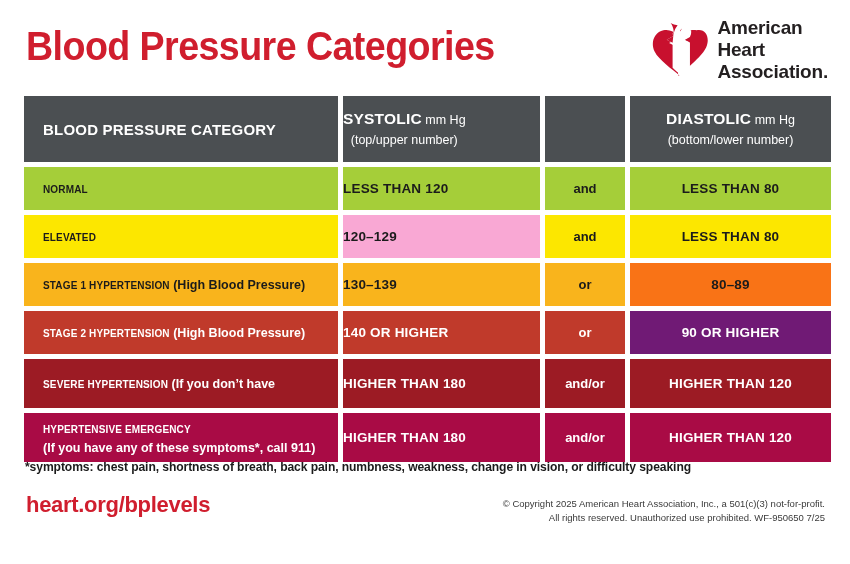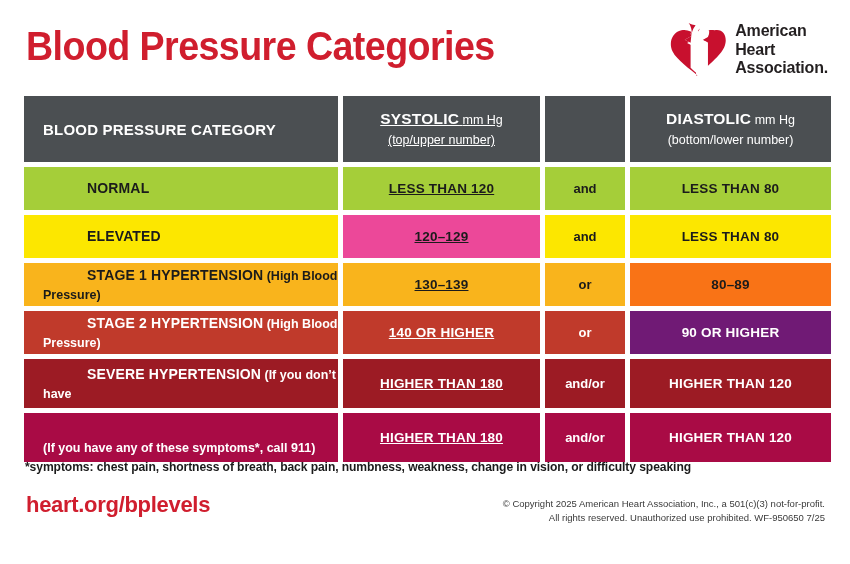--- a/index.html
+++ b/index.html
@@ -50,21 +50,21 @@
     display: flex;
     align-items: center;
     gap: 9px;
   }
   .logo-mark {
     width: 56px;
     height: 54px;
     flex: 0 0 auto;
   }
   .logo-text {
-    font-size: 16px;
+    font-size: 19px;
     font-weight: bold;
     color: #231f20;
     line-height: 1.17;
     letter-spacing: -0.2px;
     white-space: nowrap;
   }
 
   
   .table {
     position: absolute;
@@ -77,21 +77,21 @@
     width: 100%;
     margin-bottom: 5px;
     gap: 5px;
   }
   .cell {
     box-sizing: border-box;
     display: flex;
     align-items: center;
   }
   .c-cat   { flex: 0 0 314px; padding-left: 19px; }
-  .c-sys   { flex: 0 0 197px; justify-content: center; text-align: center; text-decoration: underline; }
+  .c-sys   { flex: 0 0 197px; justify-content: flex-start; text-align: center; }
   .c-conn  { flex: 0 0 80px;  justify-content: center; text-align: center; }
   .c-dia   { flex: 0 0 201px; justify-content: center; text-align: center; }
 
   
   .row-head .cell {
     background: #4b4f52;
     height: 66px;
     color: #ffffff;
   }
   .head-cat {
@@ -118,24 +118,23 @@
   }
 
   
   .row-data .cell { min-height: 43px; }
   .row-tall .cell { min-height: 49px; }
 
   .cat-label {
     line-height: 1.18;
   }
   .cat-strong {
-    font-size: 14px;
+    font-size: 10px;
     font-weight: bold;
     letter-spacing: 0.15px;
-    margin-left: 44px;
   }
   .cat-note {
     font-size: 12.5px;
     font-weight: bold;
   }
   .val {
     font-size: 13.5px;
     font-weight: bold;
     letter-spacing: 0.2px;
   }
@@ -242,21 +241,21 @@
             <span class="conn">and</span>
           </div>
           <div class="cell c-dia dark-text" style="background: rgb(165, 206, 57);">
             <span class="val">LESS THAN 80</span>
           </div>
         </div>
         <div class="row row-data">
           <div class="cell c-cat dark-text" style="background: rgb(252, 231, 0);">
             <span class="cat-label"><span class="cat-strong">ELEVATED</span></span>
           </div>
-          <div class="cell c-sys dark-text" style="background: #ec4899;">
+          <div class="cell c-sys dark-text" style="background: #f9a8d4;">
             <span class="val">120–129</span>
           </div>
           <div class="cell c-conn dark-text" style="background: rgb(252, 231, 0);">
             <span class="conn">and</span>
           </div>
           <div class="cell c-dia dark-text" style="background: rgb(252, 231, 0);">
             <span class="val">LESS THAN 80</span>
           </div>
         </div>
         <div class="row row-data">
@@ -296,21 +295,21 @@
           </div>
           <div class="cell c-conn light-text" style="background: rgb(156, 27, 36);">
             <span class="conn">and/or</span>
           </div>
           <div class="cell c-dia light-text" style="background: rgb(156, 27, 36);">
             <span class="val">HIGHER THAN 120</span>
           </div>
         </div>
         <div class="row row-data row-tall">
           <div class="cell c-cat light-text" style="background: rgb(169, 11, 69);">
-            <span class="cat-label"><br><span class="cat-note">(If you have any of these symptoms*, call 911)</span></span>
+            <span class="cat-label"><span class="cat-strong">HYPERTENSIVE EMERGENCY</span><br><span class="cat-note">(If you have any of these symptoms*, call 911)</span></span>
           </div>
           <div class="cell c-sys light-text" style="background: rgb(169, 11, 69);">
             <span class="val">HIGHER THAN 180</span>
           </div>
           <div class="cell c-conn light-text" style="background: rgb(169, 11, 69);">
             <span class="conn">and/or</span>
           </div>
           <div class="cell c-dia light-text" style="background: rgb(169, 11, 69);">
             <span class="val">HIGHER THAN 120</span>
           </div>

